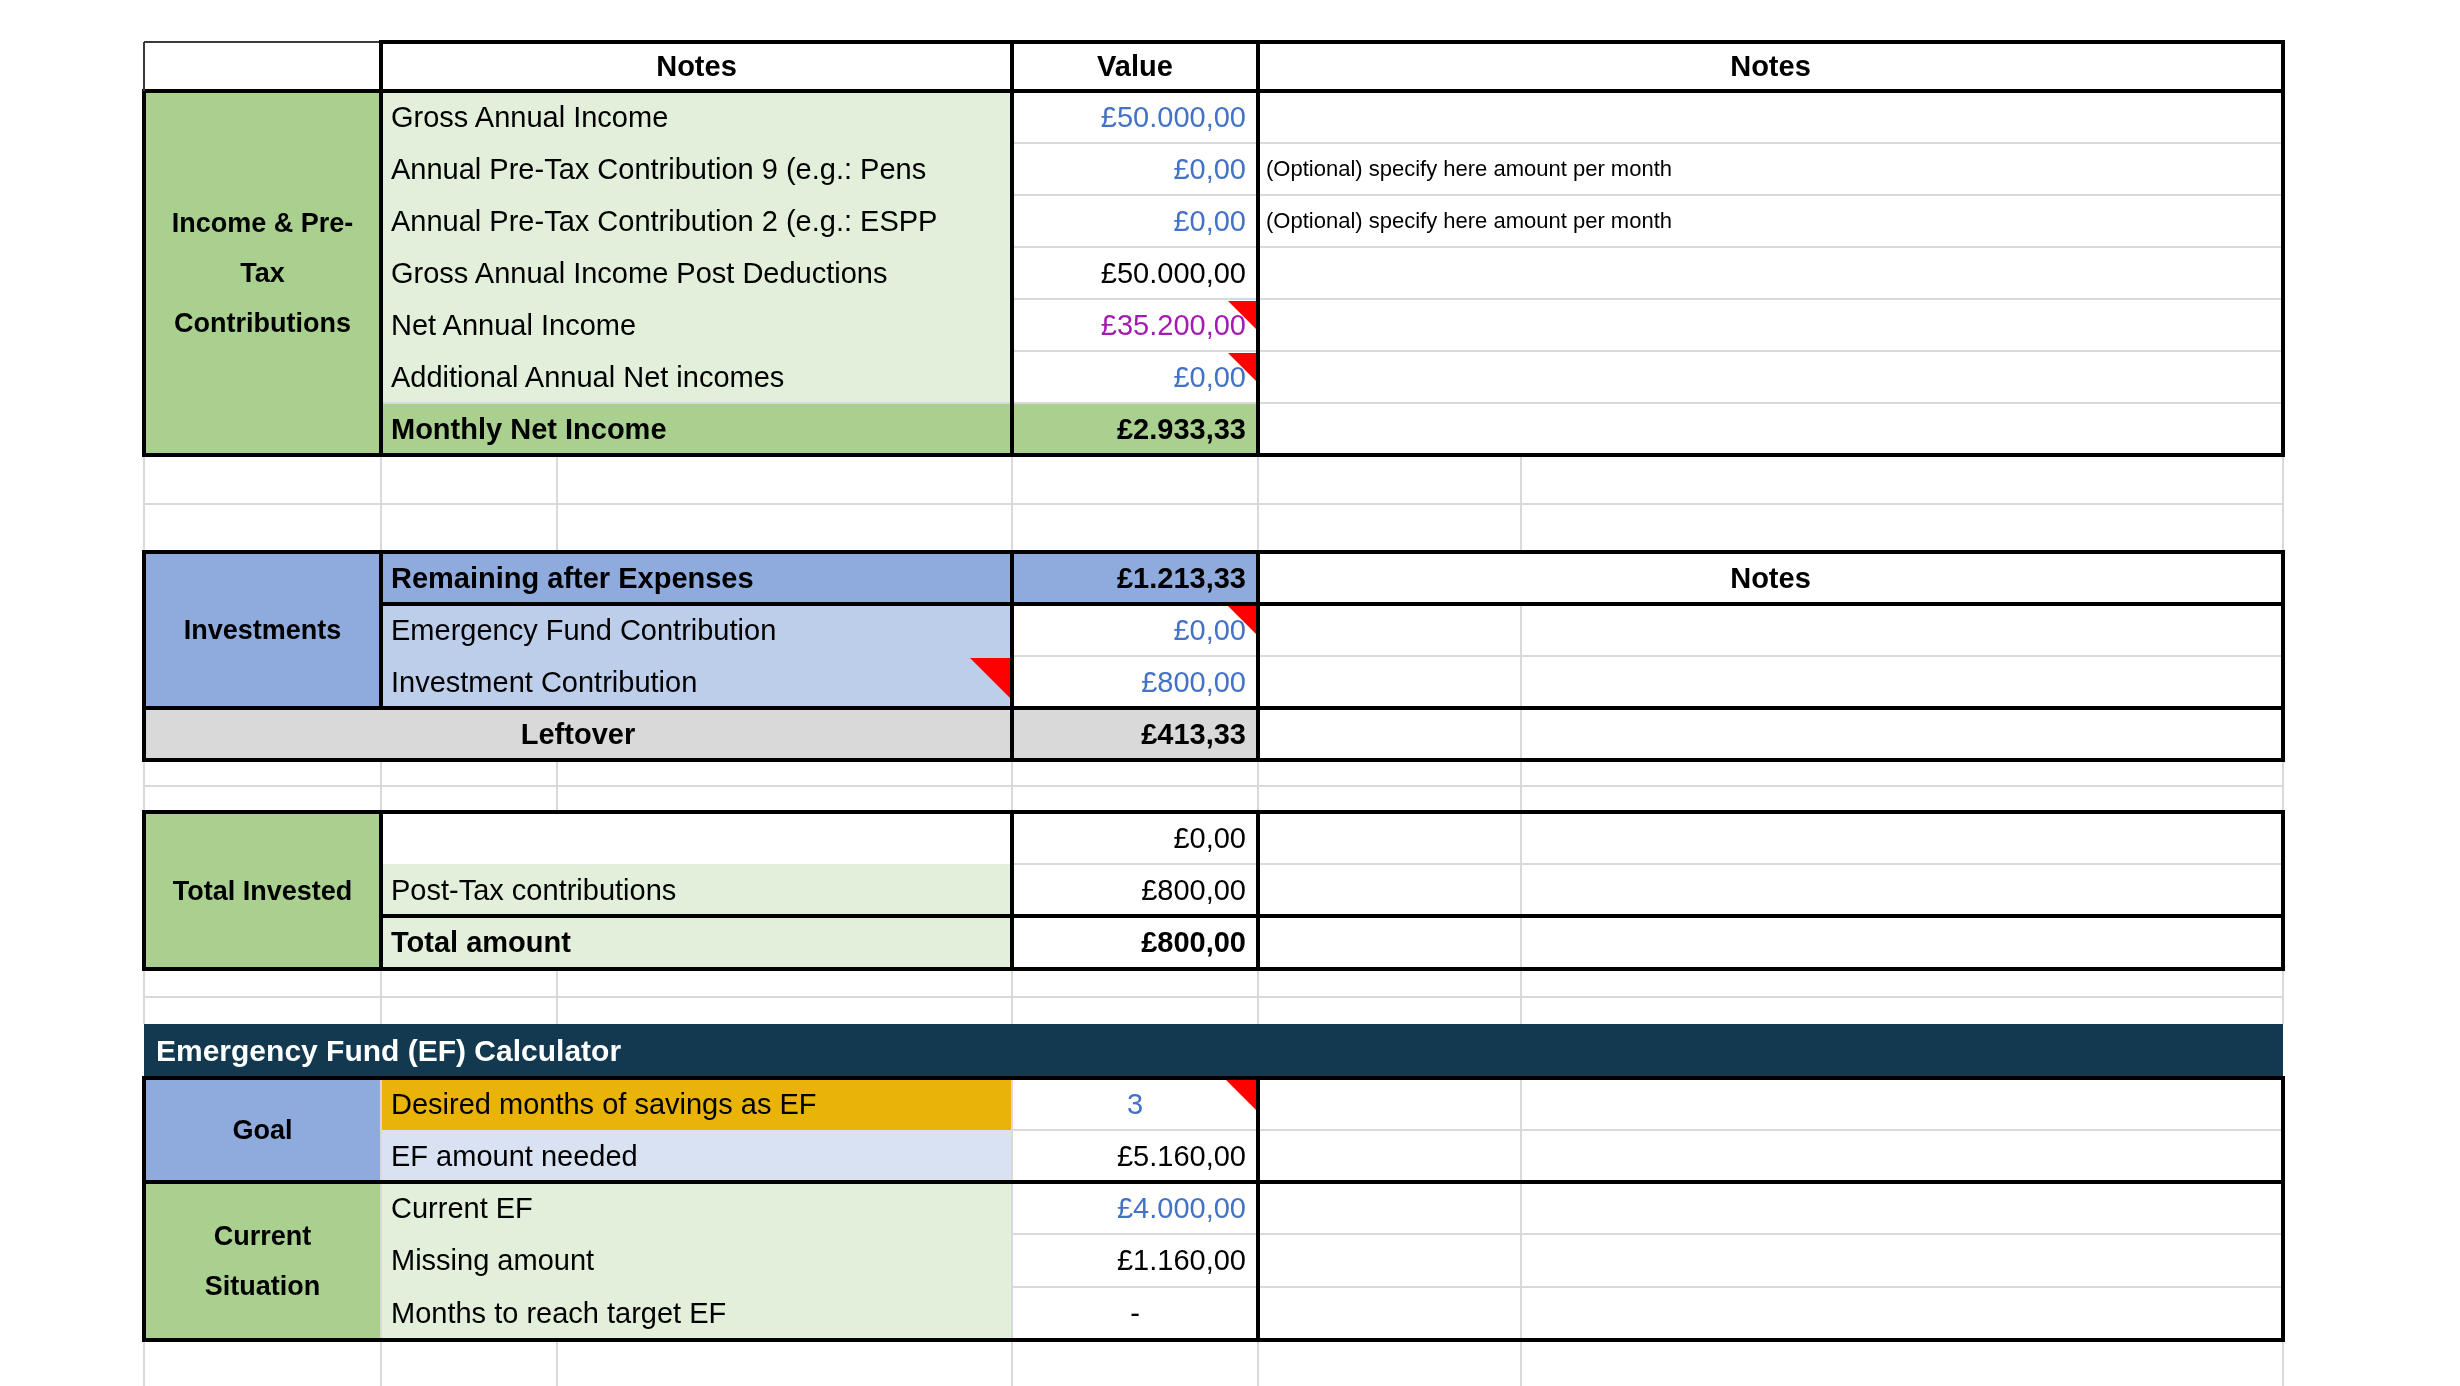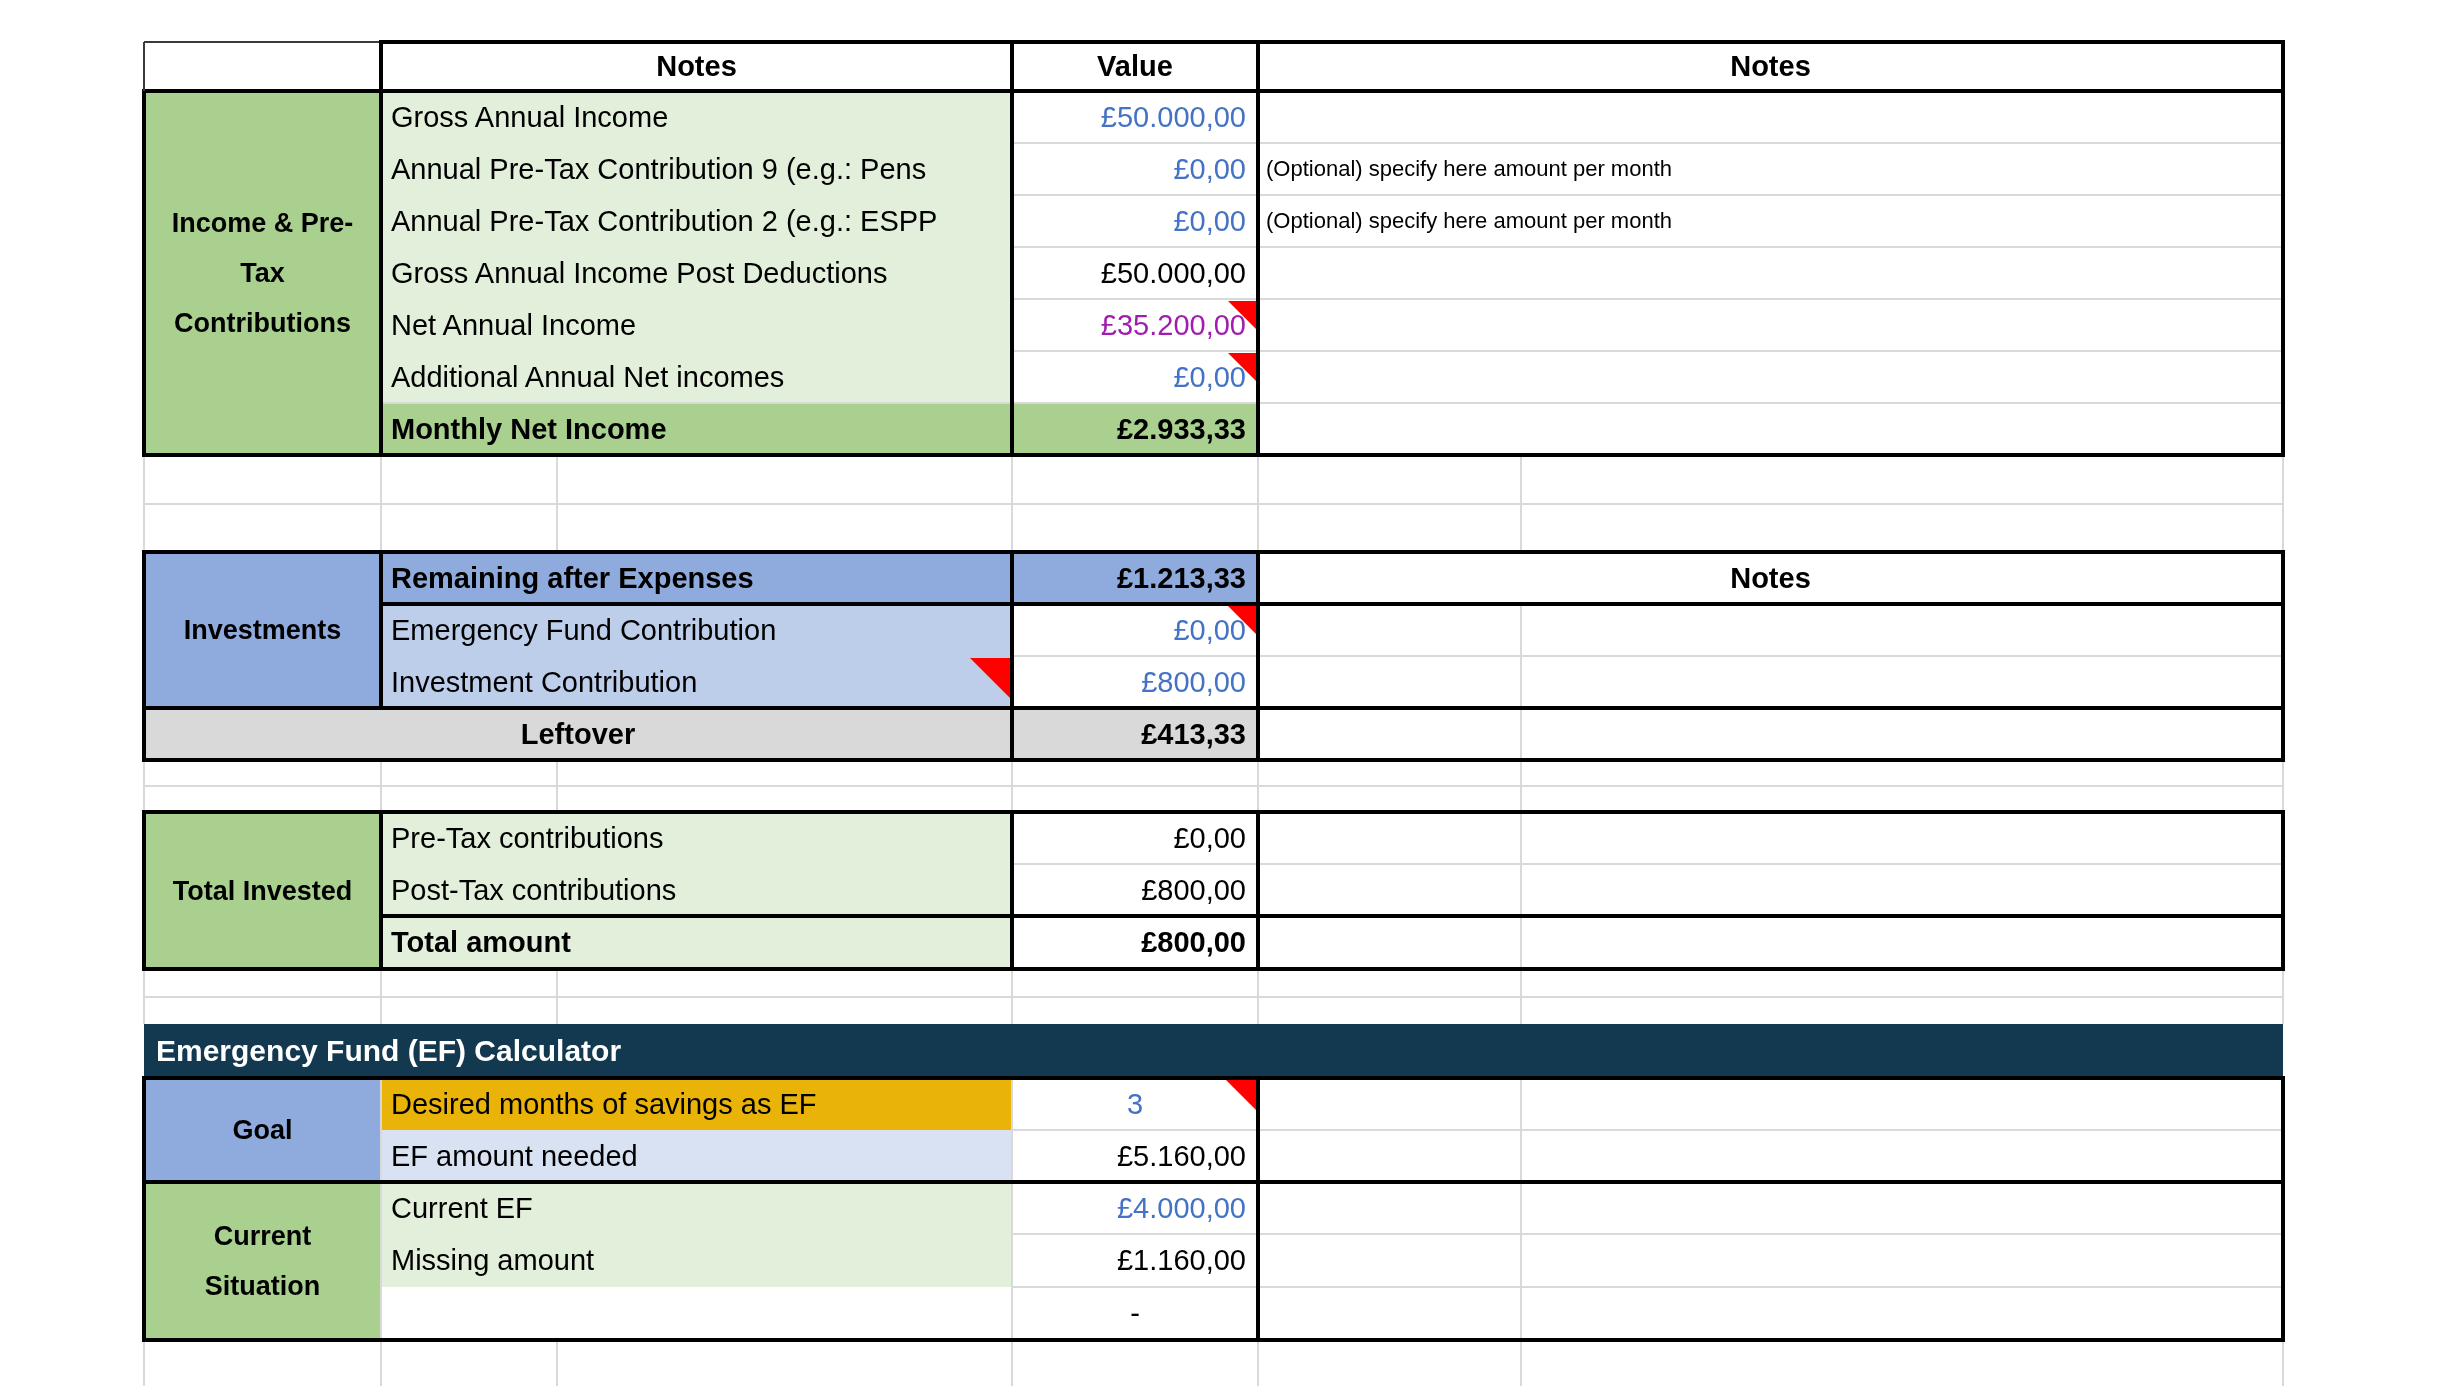--- a/index.html
+++ b/index.html
@@ -64,40 +64,40 @@
   <div class="cell" style="left: 381px; top: 656px; width: 631px; height: 52px; background: rgb(189, 206, 235);">Investment Contribution</div>
   <div class="cell r" style="left: 1012px; top: 656px; width: 246px; height: 52px; color: rgb(68, 114, 196);">£800,00</div>
 
   <div class="cell b c" style="left: 144px; top: 708px; width: 868px; height: 52px; background: rgb(217, 217, 217);">Leftover</div>
   <div class="cell r b" style="left: 1012px; top: 708px; width: 246px; height: 52px; background: rgb(217, 217, 217);">£413,33</div>
 
   <div class="marker" style="left: 1228px; top: 606px; width: 28px; height: 28px; background: rgb(255, 0, 0);"></div>
   <div class="marker" style="left: 970px; top: 658px; width: 40px; height: 40px; background: rgb(255, 0, 0);"></div>
 
   <div class="cell lbl" style="left: 144px; top: 812px; width: 237px; height: 157px; background: rgb(169, 208, 142);">Total Invested</div>
-  <div class="cell" style="left: 381px; top: 812px; width: 631px; height: 52px; background: rgb(226, 239, 218);">Pre-Tax contributions</div>
   <div class="cell r" style="left:1012px;top:812px;width:246px;height:52px;">£0,00</div>
   <div class="cell" style="left: 381px; top: 864px; width: 631px; height: 52px; background: rgb(226, 239, 218);">Post-Tax contributions</div>
   <div class="cell r" style="left:1012px;top:864px;width:246px;height:52px;">£800,00</div>
   <div class="cell b" style="left: 381px; top: 916px; width: 631px; height: 53px; line-height: 53px; background: rgb(226, 239, 218);">Total amount</div>
   <div class="cell r b" style="left:1012px;top:916px;width:246px;height:53px;line-height:53px;">£800,00</div>
 
   <div class="cell bar" style="left: 144px; top: 1024px; width: 2139px; height: 54px; background: rgb(19, 57, 80);">Emergency Fund (EF) Calculator</div>
 
   <div class="cell lbl" style="left: 144px; top: 1078px; width: 237px; height: 104px; background: rgb(143, 170, 220);">Goal</div>
   <div class="cell" style="left: 381px; top: 1078px; width: 631px; height: 52px; background: #eab308;">Desired months of savings as EF</div>
   <div class="cell c" style="left: 1012px; top: 1078px; width: 246px; height: 52px; color: rgb(68, 114, 196);">3</div>
   <div class="cell" style="left: 381px; top: 1130px; width: 631px; height: 52px; background: rgb(217, 226, 243);">EF amount needed</div>
   <div class="cell r" style="left:1012px;top:1130px;width:246px;height:52px;">£5.160,00</div>
 
   <div class="cell lbl" style="left: 144px; top: 1182px; width: 237px; height: 158px; background: rgb(169, 208, 142);">Current Situation</div>
   <div class="cell" style="left: 381px; top: 1182px; width: 631px; height: 52px; background: rgb(226, 239, 218);">Current EF</div>
   <div class="cell r" style="left: 1012px; top: 1182px; width: 246px; height: 52px; color: rgb(68, 114, 196);">£4.000,00</div>
   <div class="cell" style="left: 381px; top: 1234px; width: 631px; height: 53px; background: rgb(226, 239, 218);">Missing amount</div>
   <div class="cell r" style="left:1012px;top:1234px;width:246px;height:53px;">£1.160,00</div>
+  <div class="cell" style="left: 381px; top: 1287px; width: 631px; height: 53px; background: rgb(226, 239, 218);">Months to reach target EF</div>
   <div class="cell c" style="left:1012px;top:1287px;width:246px;height:53px;">-</div>
 
   <div class="marker" style="left: 1226px; top: 1080px; width: 30px; height: 30px; background: rgb(255, 0, 0);"></div>
 
   <div class="tl" style="left:144px;top:41px;width:237px;height:2px;"></div>
   <div class="bl" style="left:379px;top:40px;width:1906px;height:4px;"></div>
   <div class="bl" style="left:142px;top:89px;width:2143px;height:4px;"></div>
   <div class="bl" style="left:142px;top:453px;width:2143px;height:4px;"></div>
 
   <div class="tl" style="left:143px;top:42px;width:2px;height:49px;"></div>

